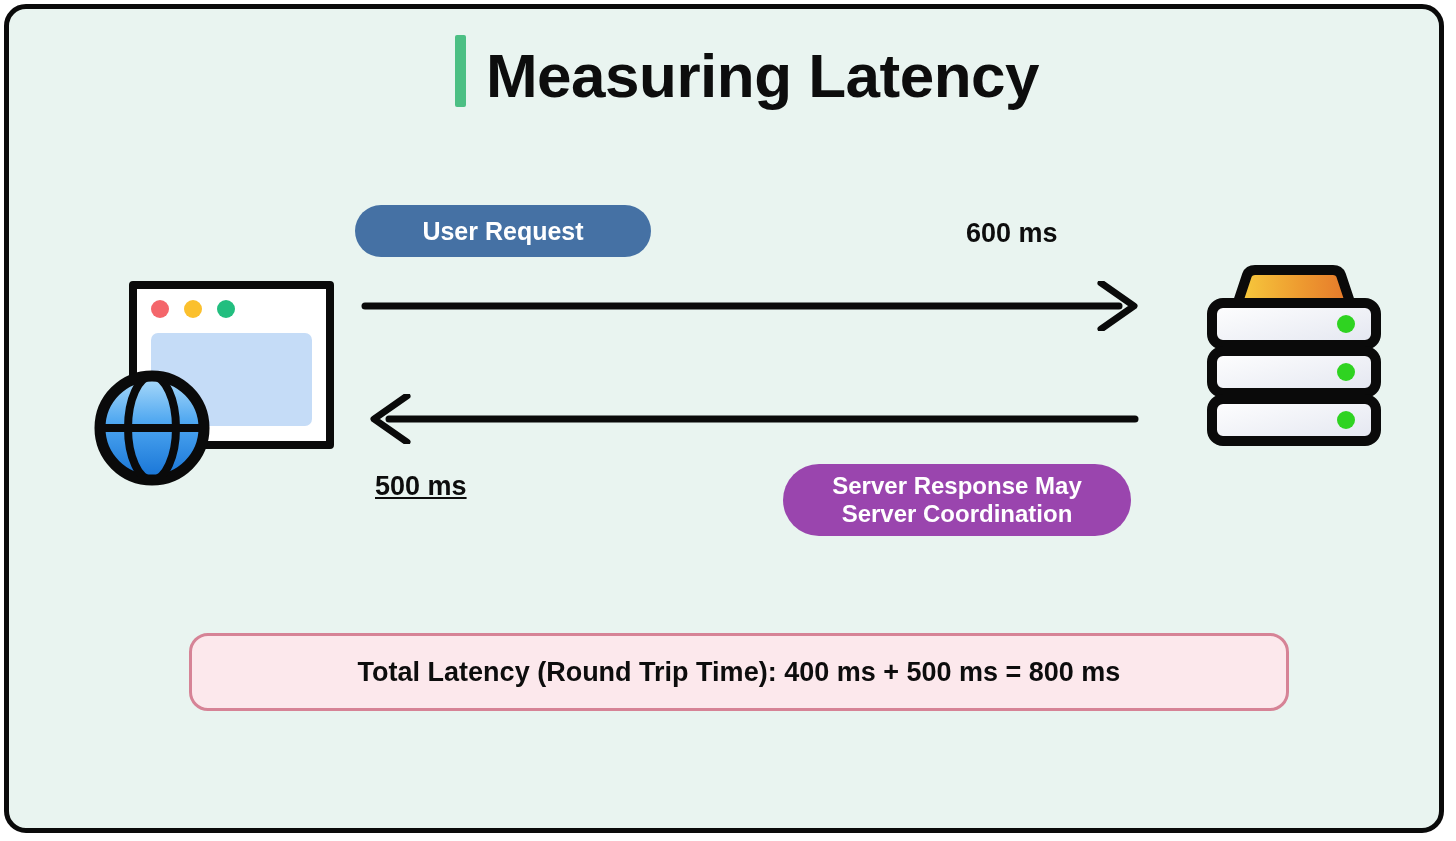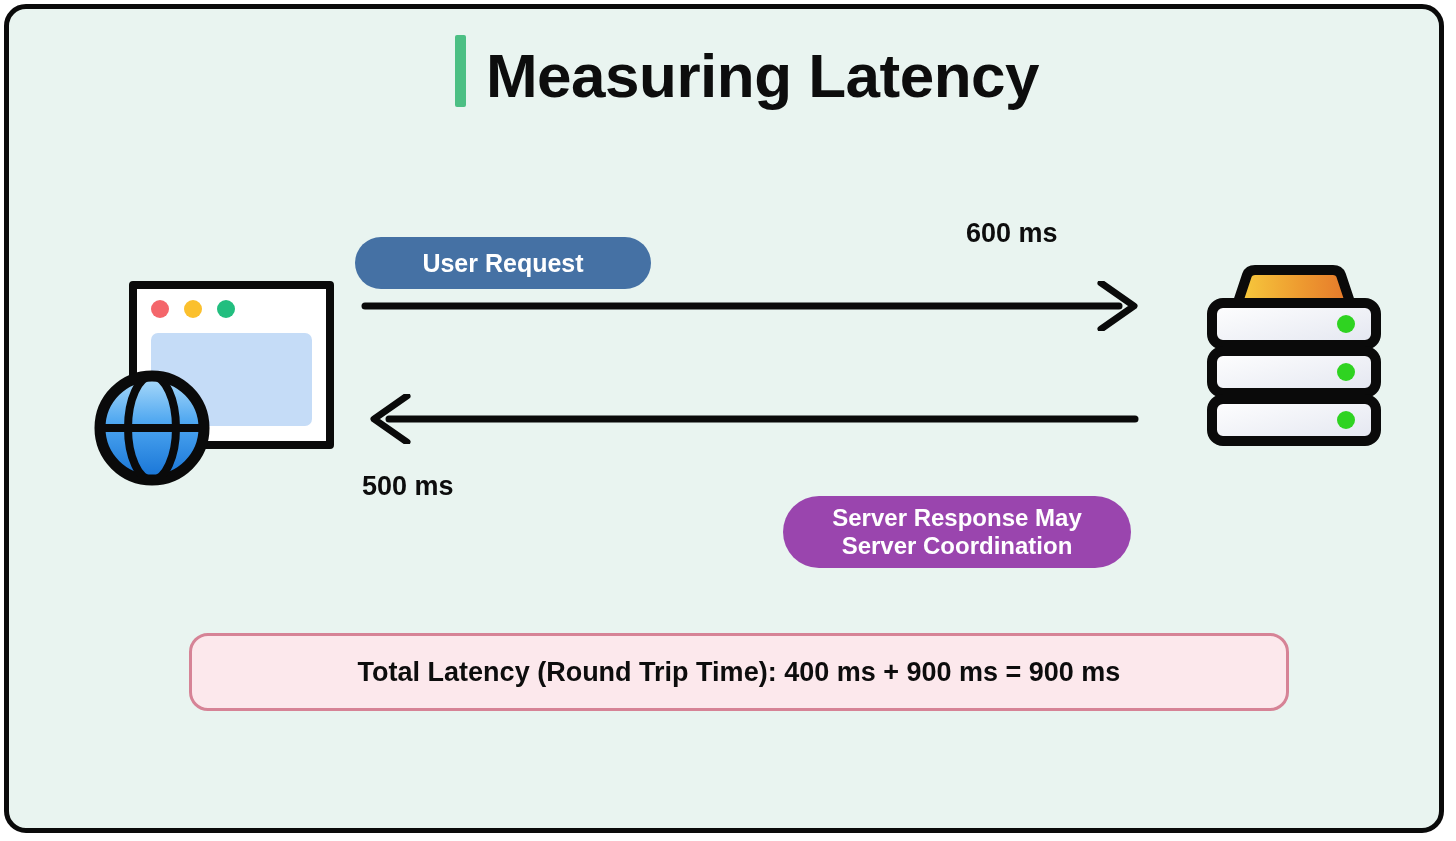--- a/index.html
+++ b/index.html
@@ -116,21 +116,20 @@
   .pill {
     position: absolute;
     box-sizing: border-box;
     display: flex;
     align-items: center;
     justify-content: center;
     text-align: center;
     color: #FFFFFF;
     font-weight: bold;
     border-radius: 999px;
-    margin-top: 32px;
   }
   #pill-user-request {
     left: 346px;
     top: 196px;
     width: 296px;
     height: 52px;
     background: #4571A4;
     font-size: 25px;
   }
   #pill-server-response {
@@ -162,21 +161,21 @@
 
   
   .time-label {
     position: absolute;
     font-size: 27px;
     font-weight: bold;
     color: #0D0D0D;
     white-space: nowrap;
   }
   #label-request-time { left: 957px; top: 209px; }
-  #label-response-time { left: 353px; top: 462px; }
+  #label-response-time { left: 366px; top: 462px; text-decoration: underline; }
 
   
   #total-latency-box {
     position: absolute;
     left: 180px;
     top: 624px;
     width: 1100px;
     height: 78px;
     box-sizing: border-box;
     background: #FCE8EC;
@@ -266,16 +265,16 @@
   <div id="label-response-time" class="time-label">500 ms</div>
 
   <div id="pill-server-response" class="pill">
     <span>
       <span>Server Response May</span><br>
       <span>Server Coordination</span>
     </span>
   </div>
 
   <div id="total-latency-box">
-    <span id="total-latency-text">Total Latency (Round Trip Time): 400 ms + 900 ms = 900 ms</span>
+    <span id="total-latency-text">Total Latency (Round Trip Time): 400 ms + 500 ms = 800 ms</span>
   </div>
 
 </div>
 
 </body></html>

